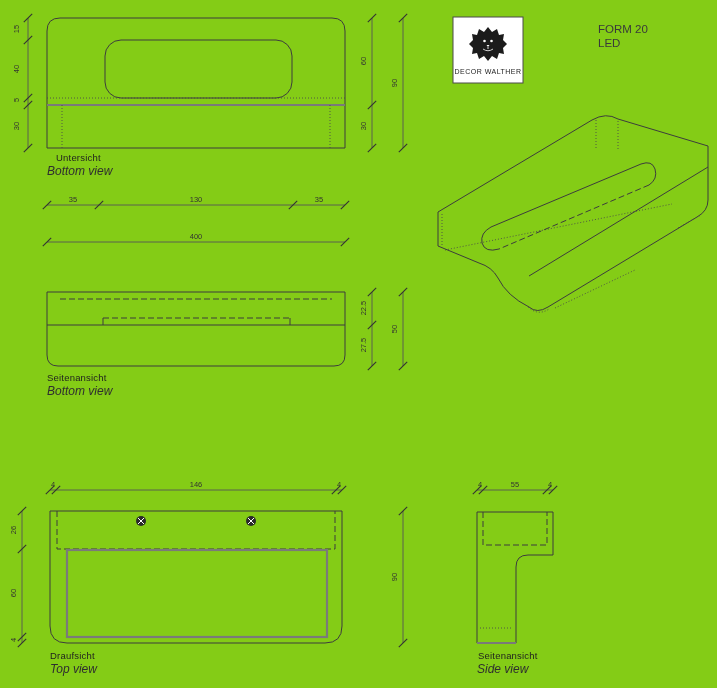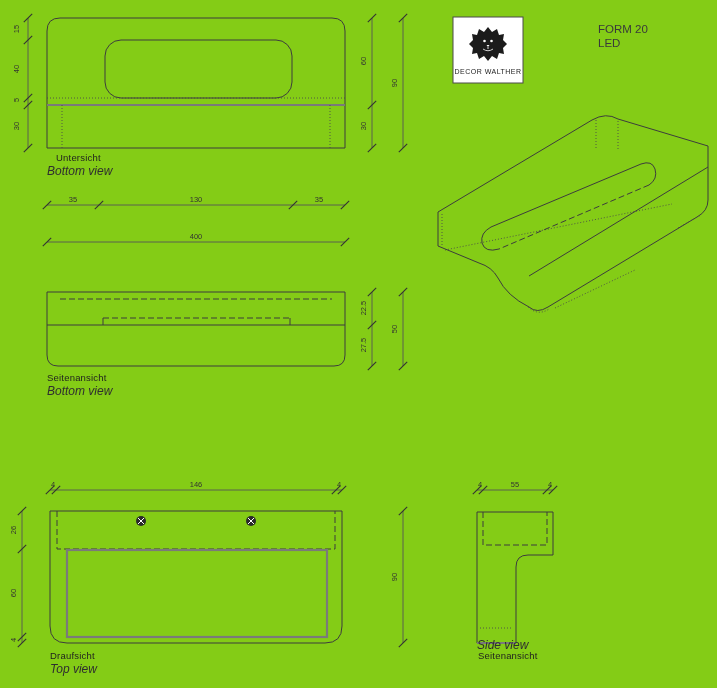--- a/index.html
+++ b/index.html
@@ -184,15 +184,15 @@
   <div class="dim vdim" style="left:13px;top:593px">60</div>
   <div class="dim vdim" style="left:13px;top:640px">4</div>
   <div class="dim vdim" style="left:394px;top:577px">90</div>
   <div class="viewlabel" style="left:50px;top:650px">Draufsicht</div>
   <div class="viewsub" style="left:50px;top:662px">Top view</div>
 
   <div class="dim" style="left:480px;top:484px">4</div>
   <div class="dim" style="left:515px;top:484px">55</div>
   <div class="dim" style="left:550px;top:484px">4</div>
   <div class="viewlabel" style="left:478px;top:650px">Seitenansicht</div>
-  <div class="viewsub" style="left:477px;top:638px">Side view</div>
+  <div class="viewsub" style="left:477px;top:662px">Side view</div>
 
 </div>
 
 </body></html>

